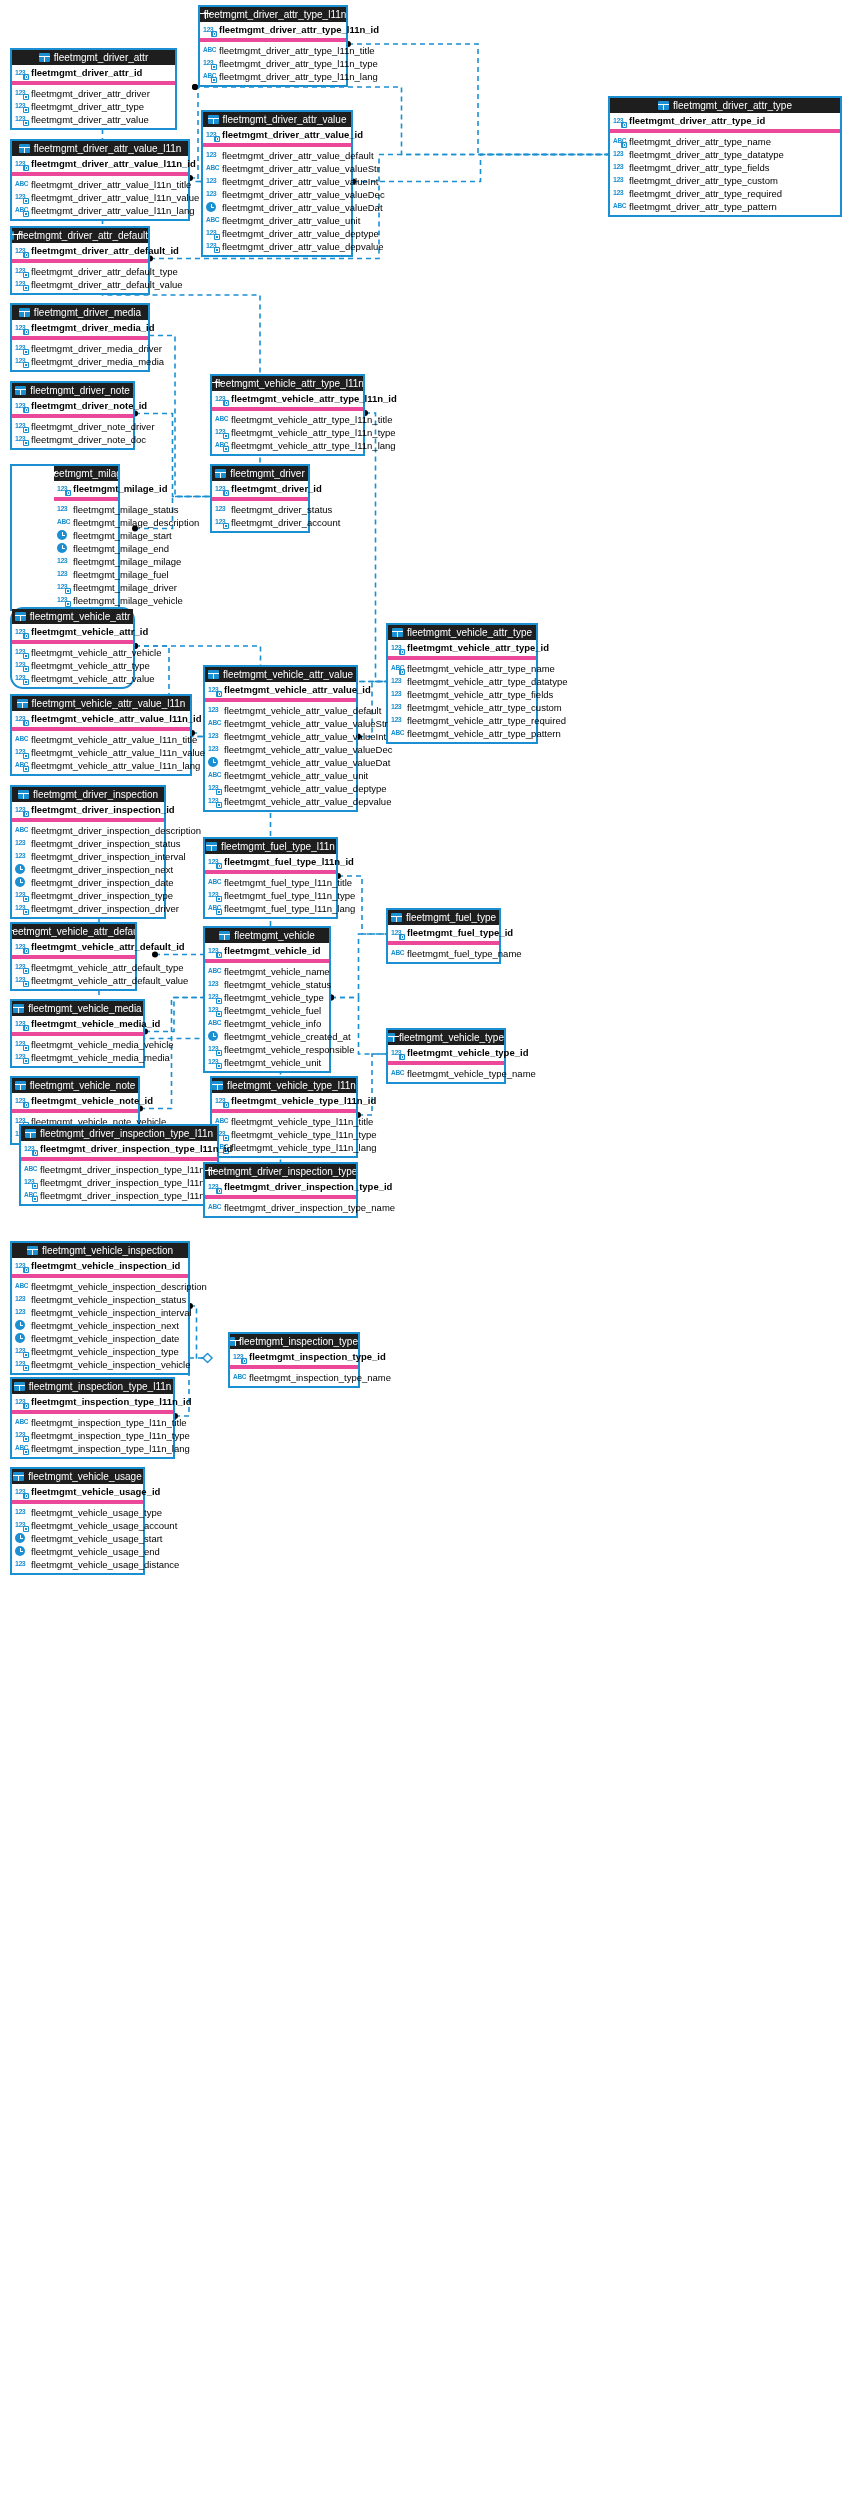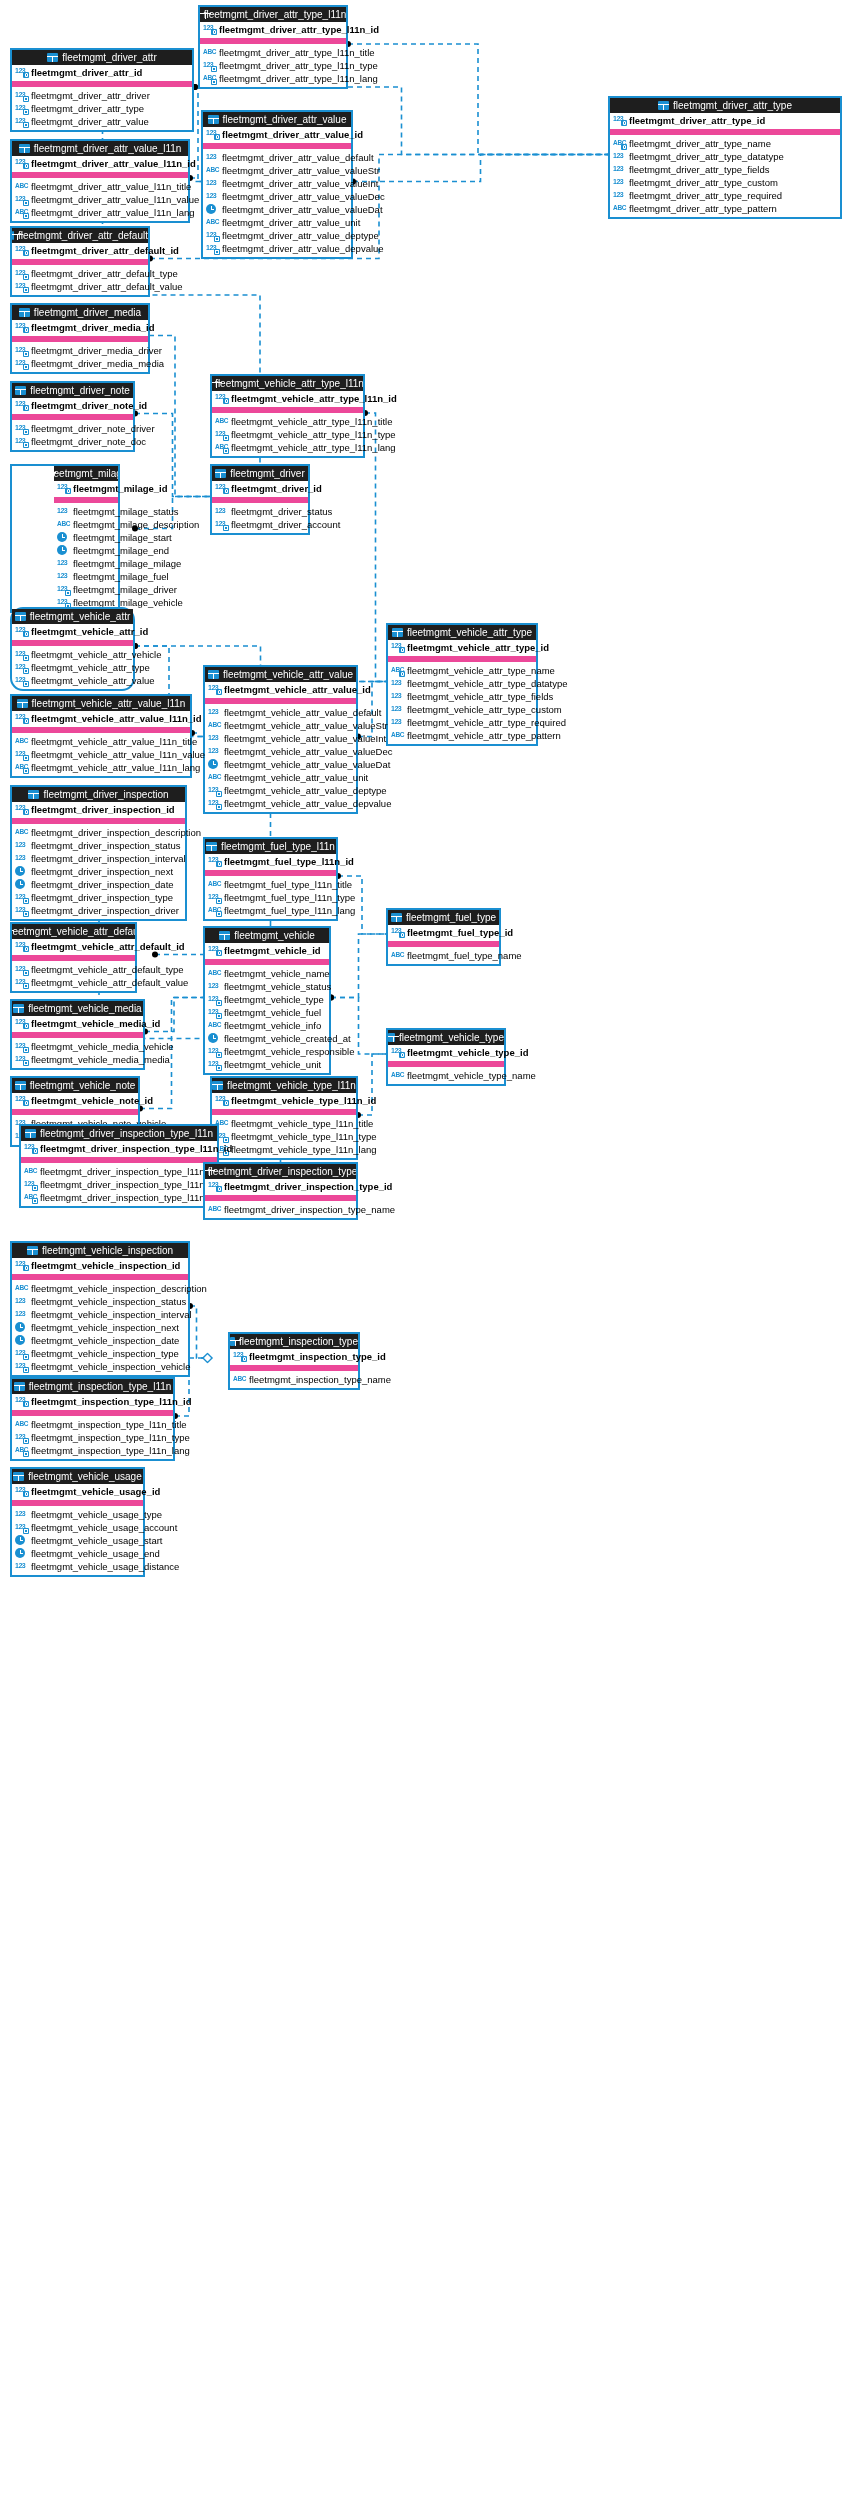--- a/index.html
+++ b/index.html
@@ -30,24 +30,24 @@
     height:15px;
     text-align:center;
     white-space:nowrap;
     overflow:hidden;
     display:flex;
     align-items:center;
     justify-content:center;
     gap:4px;
   }
   .ent-pk{
-    border-bottom:6px solid #ec4899;
+    border-bottom:4px solid #ec4899;
     padding:1px 3px 2px 3px;
     display:flex;
-    align-items:flex-start;
+    align-items:flex-end;
     gap:3px;
     font-size:9.5px;
     font-weight:bold;
     color:#000;
     white-space:nowrap;
     line-height:13px;
   }
   .ent-cols{padding:2px 3px 2px 3px;}
   .col{
     display:flex;
@@ -283,21 +283,21 @@
         </div>
         <div class="col">
           <span class="ic-wrap">
             <span class="glyph ic-abc">ABC</span>
             <span class="badge k"></span>
           </span>
           <span>fleetmgmt_driver_attr_type_l11n_lang</span>
         </div>
       </div>
     </div>
-    <div class="entity" style="left: 10px; top: 48px; width: 184px;">
+    <div class="entity" style="left: 10px; top: 48px; width: 167px;">
       <div class="ent-title">
         <span class="ic-table"></span>
         <span>fleetmgmt_driver_attr</span>
       </div>
       <div class="ent-pk">
         <span class="ic-wrap">
           <span class="glyph ic-num">123</span>
           <span class="badge pk"></span>
         </span>
         <span>fleetmgmt_driver_attr_id</span>
@@ -866,21 +866,21 @@
         </div>
         <div class="col">
           <span class="ic-wrap">
             <span class="glyph ic-abc">ABC</span>
             <span class="badge k"></span>
           </span>
           <span>fleetmgmt_vehicle_attr_value_l11n_lang</span>
         </div>
       </div>
     </div>
-    <div class="entity" style="left: 10px; top: 785px; width: 177px;">
+    <div class="entity" style="left: 10px; top: 785px; width: 156px;">
       <div class="ent-title">
         <span class="ic-table"></span>
         <span>fleetmgmt_driver_inspection</span>
       </div>
       <div class="ent-pk">
         <span class="ic-wrap">
           <span class="glyph ic-num">123</span>
           <span class="badge pk"></span>
         </span>
         <span>fleetmgmt_driver_inspection_id</span>

